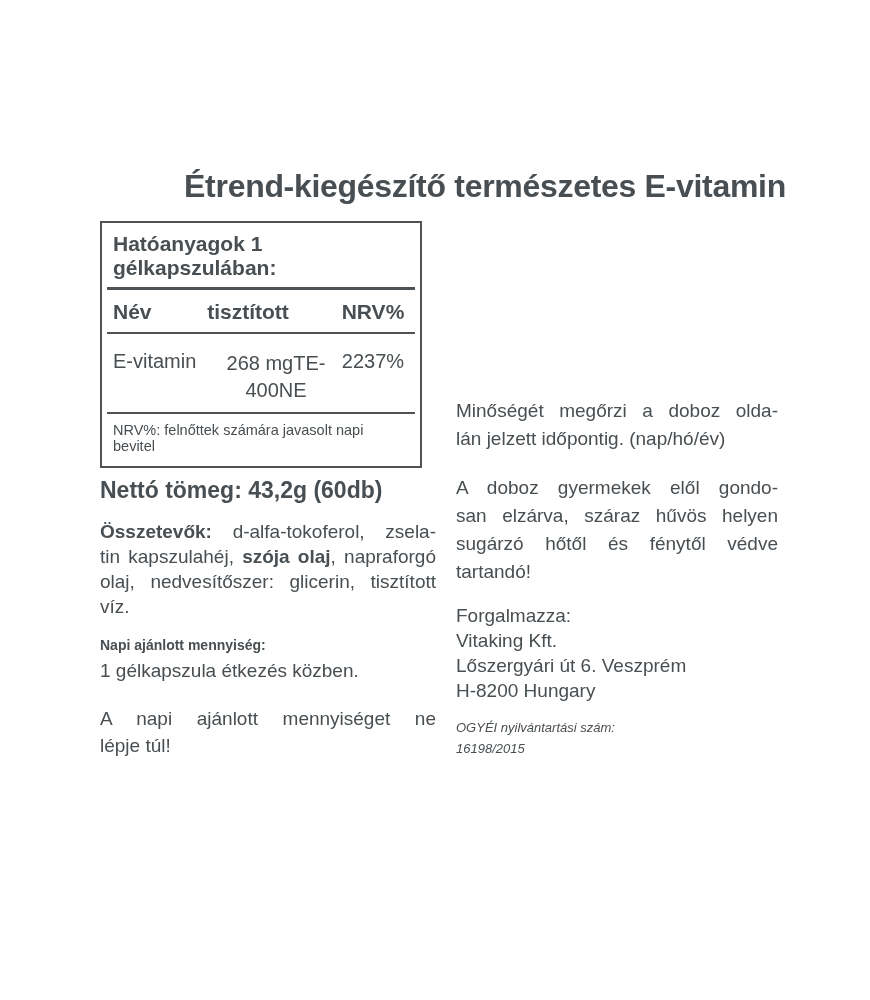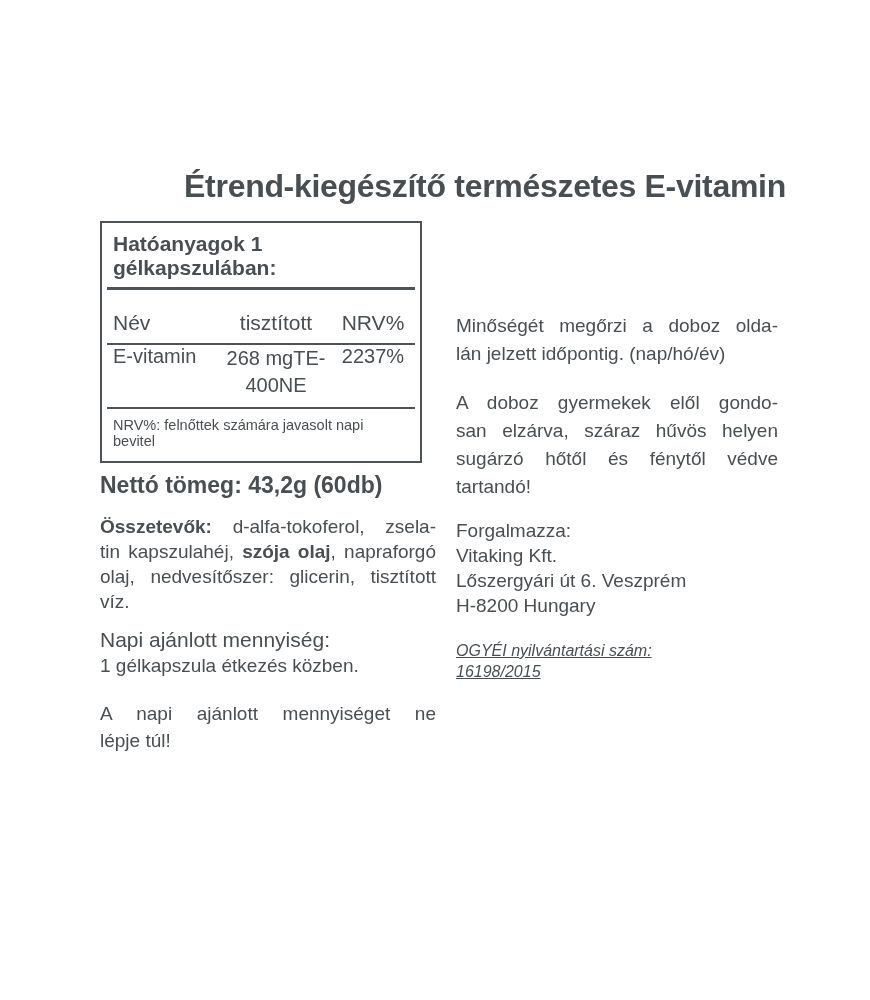--- a/index.html
+++ b/index.html
@@ -8,51 +8,51 @@
   body {
     width:870px; height:1000px; overflow:hidden;
     font-family:"Liberation Sans", sans-serif;
     color:var(--text);
   }
   .page { width:870px; height:1000px; padding:166px 0 0 100px; }
   .title {
     font-size:32px; font-weight:bold; letter-spacing:-0.3px;
     white-space:nowrap; margin:0 0 15px 0; line-height:40px;text-align:center;
   }
-  .cols { display:flex; gap:20px; align-items:center; }
+  .cols { display:flex; gap:20px; align-items:flex-end; }
   .col-left { width:336px; flex:none; }
   .col-right { width:322px; flex:none; padding-top:1px; }
 
   
   .facts { width:322px; border:2px solid var(--line); }
   .t-title { font-size:21px; font-weight:bold; padding:9px 11px 7px 11px; }
   .rule { height:3px; background:var(--line); margin:0 5px; }
   .rule.thin { height:2px; }
   .t-grid { display:grid; grid-template-columns:1fr 122px 72px; padding:9px 11px 10px 11px; align-items:start; }
-  .t-grid.head { font-size:21px; font-weight:normal; padding:21px 11px 8px 11px; }
-  .t-grid.data { font-size:20px; padding:0 11px 8px 11px; }
+  .t-grid.head { font-size:21px; font-weight:bold; padding:10px 11px 8px 11px;gap:28px; }
+  .t-grid.data { font-size:20px; padding:16px 11px 8px 11px; }
   .t-grid .c2, .t-grid .c3 { text-align:center; }
   .amount span { display:block; line-height:27px; }
   .t-note { font-size:14.5px; padding:8px 11px 12px 11px; }
 
   
   .hline { display:block; }
   .jl { text-align:justify; -moz-text-align-last:justify; text-align-last:justify; }
   .b { font-weight:bold; }
   .net { font-size:23px; font-weight:bold; margin-top:9px; white-space:nowrap; }
   .para { font-size:19px; line-height:25px; margin-top:15px; }
-  .h2 { font-size:21px; font-weight:normal; }
+  .h2 { font-size:14px; font-weight:bold; }
   .daily { margin-top:13px; font-size:19px; line-height:26px; }
   .warning { margin-top:21px; line-height:27px; }
 
   .rp { font-size:19px; line-height:28px; }
   .mt18 { margin-top:18px; }
   .mt21 { margin-top:21px; }
   .dist { margin-top:17px; line-height:25px; }
-  .reg { margin-top:22px; font-size:16px; font-style:italic; line-height:21px;text-decoration:underline; }
+  .reg { margin-top:14px; font-size:13px; font-style:italic; line-height:21px; }
 </style>
 </head>
 <body>
 
 <div class="page">
 
   <h1 class="title">Étrend-kiegészítő természetes E-vitamin</h1>
 
   <div class="cols">
 

